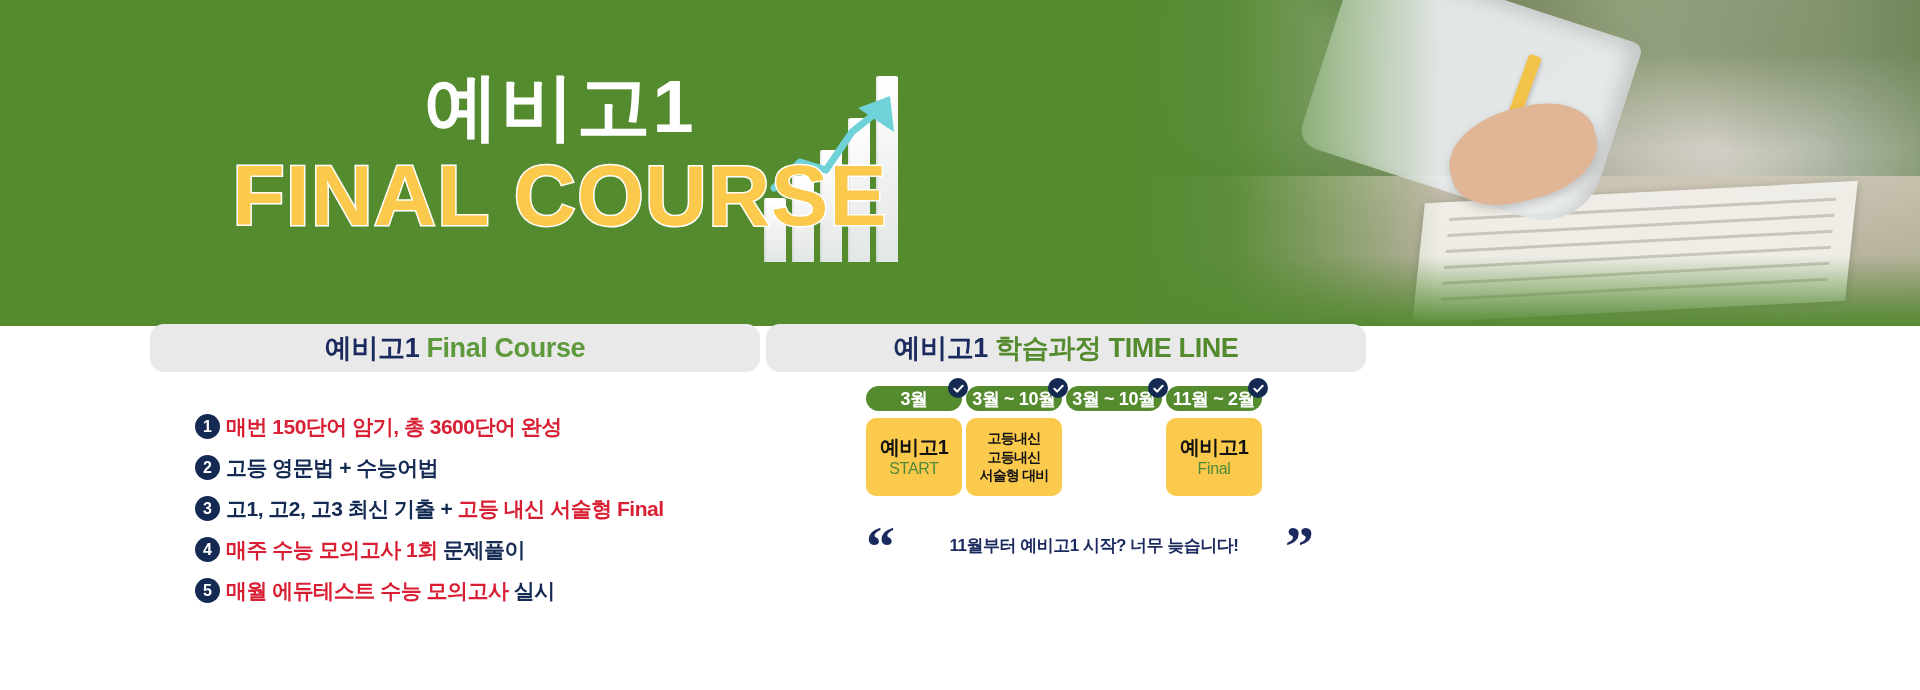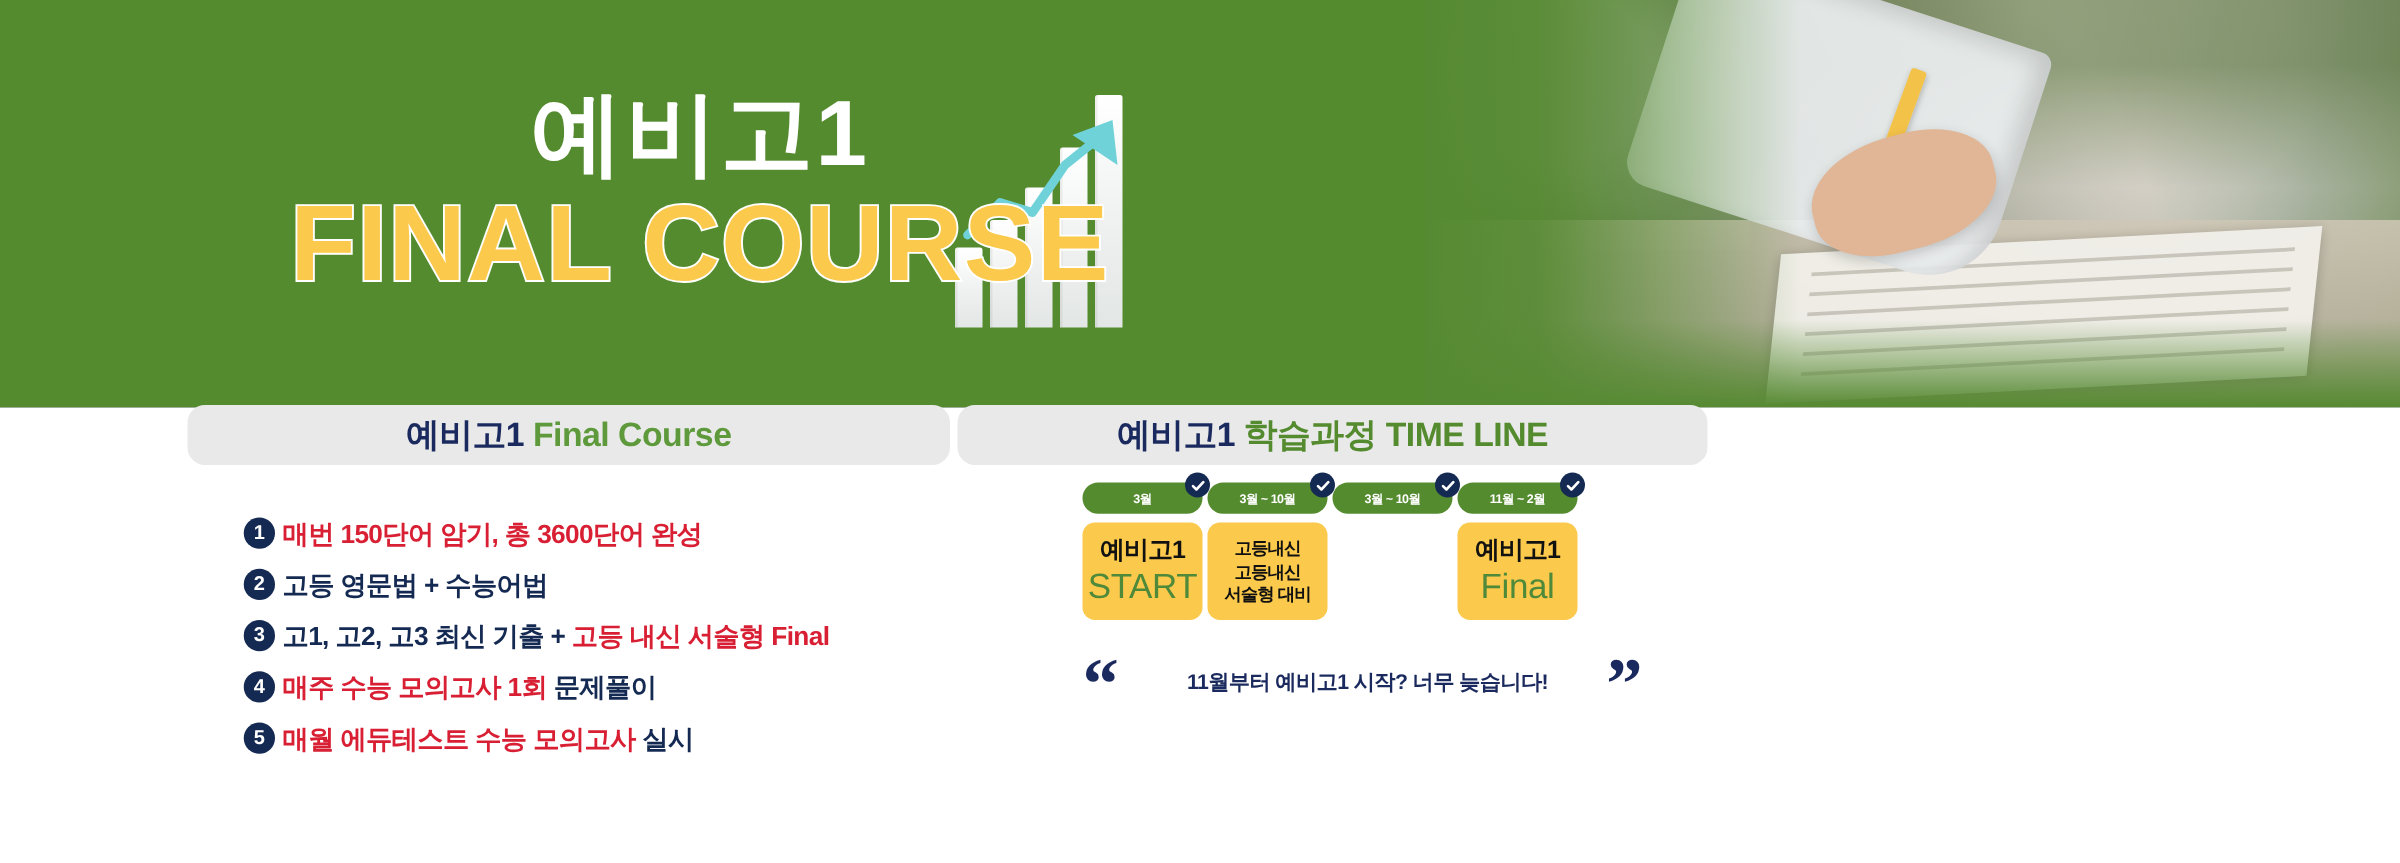--- a/index.html
+++ b/index.html
@@ -2,21 +2,21 @@
 <html><head>
 <meta charset="utf-8">
 <style>
   html,body{margin:0;padding:0;}
   body{
     width:1920px;height:690px;overflow:hidden;
     background:#ffffff;
     font-family:"Liberation Sans","DejaVu Sans",sans-serif;
     -webkit-font-smoothing:antialiased;
   }
-  .banner{position:relative;width:1920px;height:684px;overflow:hidden;background:#0f172a;}
+  .banner{position:relative;width:1920px;height:684px;overflow:hidden;background:#22c55e;}
 
   
   .hero{position:absolute;left:0;top:0;width:1920px;height:326px;background:#558b2f;overflow:hidden;}
   .hero-green{position:absolute;inset:0;background:#548b2e;}
   
   .hero-photo{
     position:absolute;right:0;top:0;width:780px;height:326px;
     background:
       radial-gradient(circle at 78% 20%, rgba(255,255,255,.30) 0 14%, rgba(255,255,255,0) 42%),
       radial-gradient(circle at 30% 80%, rgba(40,60,30,.45) 0 26%, rgba(0,0,0,0) 60%),
@@ -103,35 +103,35 @@
 
   
   .timeline{position:absolute;left:866px;top:60px;width:420px;height:120px;}
   .tl-col{position:absolute;top:0;width:96px;}
   .tl-col.c1{left:0;}
   .tl-col.c2{left:100px;}
   .tl-col.c3{left:200px;}
   .tl-col.c4{left:300px;}
   .tl-badge{
     position:relative;height:25px;border-radius:13px;background:#558b2f;color:#ffffff;
-    font-size:10px;font-weight:700;display:flex;align-items:center;justify-content:center;
+    font-size:18px;font-weight:700;display:flex;align-items:center;justify-content:center;
     letter-spacing:-.4px;white-space:nowrap;
   }
   .tl-check{
     position:absolute;right:-6px;top:-8px;width:20px;height:20px;border-radius:50%;
     background:#152a52;display:flex;align-items:center;justify-content:center;
   }
   .tl-check svg{width:11px;height:11px;}
   .tl-card{
     margin-top:7px;height:78px;border-radius:10px;background:#fbc94c;
     display:flex;flex-direction:column;align-items:center;justify-content:center;
     padding:0 4px;box-sizing:border-box;
   }
   .tl-card .big{font-size:20px;font-weight:700;color:#111111;line-height:1.15;letter-spacing:-.8px;}
-  .tl-card .big-green{font-size:28px;font-weight:400;color:#4f8a3a;line-height:1.2;letter-spacing:-.3px;}
+  .tl-card .big-green{font-size:16px;font-weight:400;color:#4f8a3a;line-height:1.2;letter-spacing:-.3px;}
   .tl-card .sm{font-size:14px;font-weight:700;color:#111111;line-height:1.32;letter-spacing:-.8px;white-space:nowrap;}
 
   
   .quote-row{position:absolute;left:866px;top:200px;width:440px;height:44px;}
   .qmark{position:absolute;font-size:58px;font-weight:700;color:#1b2a5e;line-height:1;font-family:"Liberation Serif",serif;}
   .qmark.open{left:0;top:-8px;}
   .qmark.close{right:-8px;top:-8px;}
   .quote-text{
     position:absolute;left:58px;top:8px;width:340px;text-align:center;
     font-size:17px;font-weight:700;color:#1b2a5e;letter-spacing:-.5px;white-space:nowrap;

